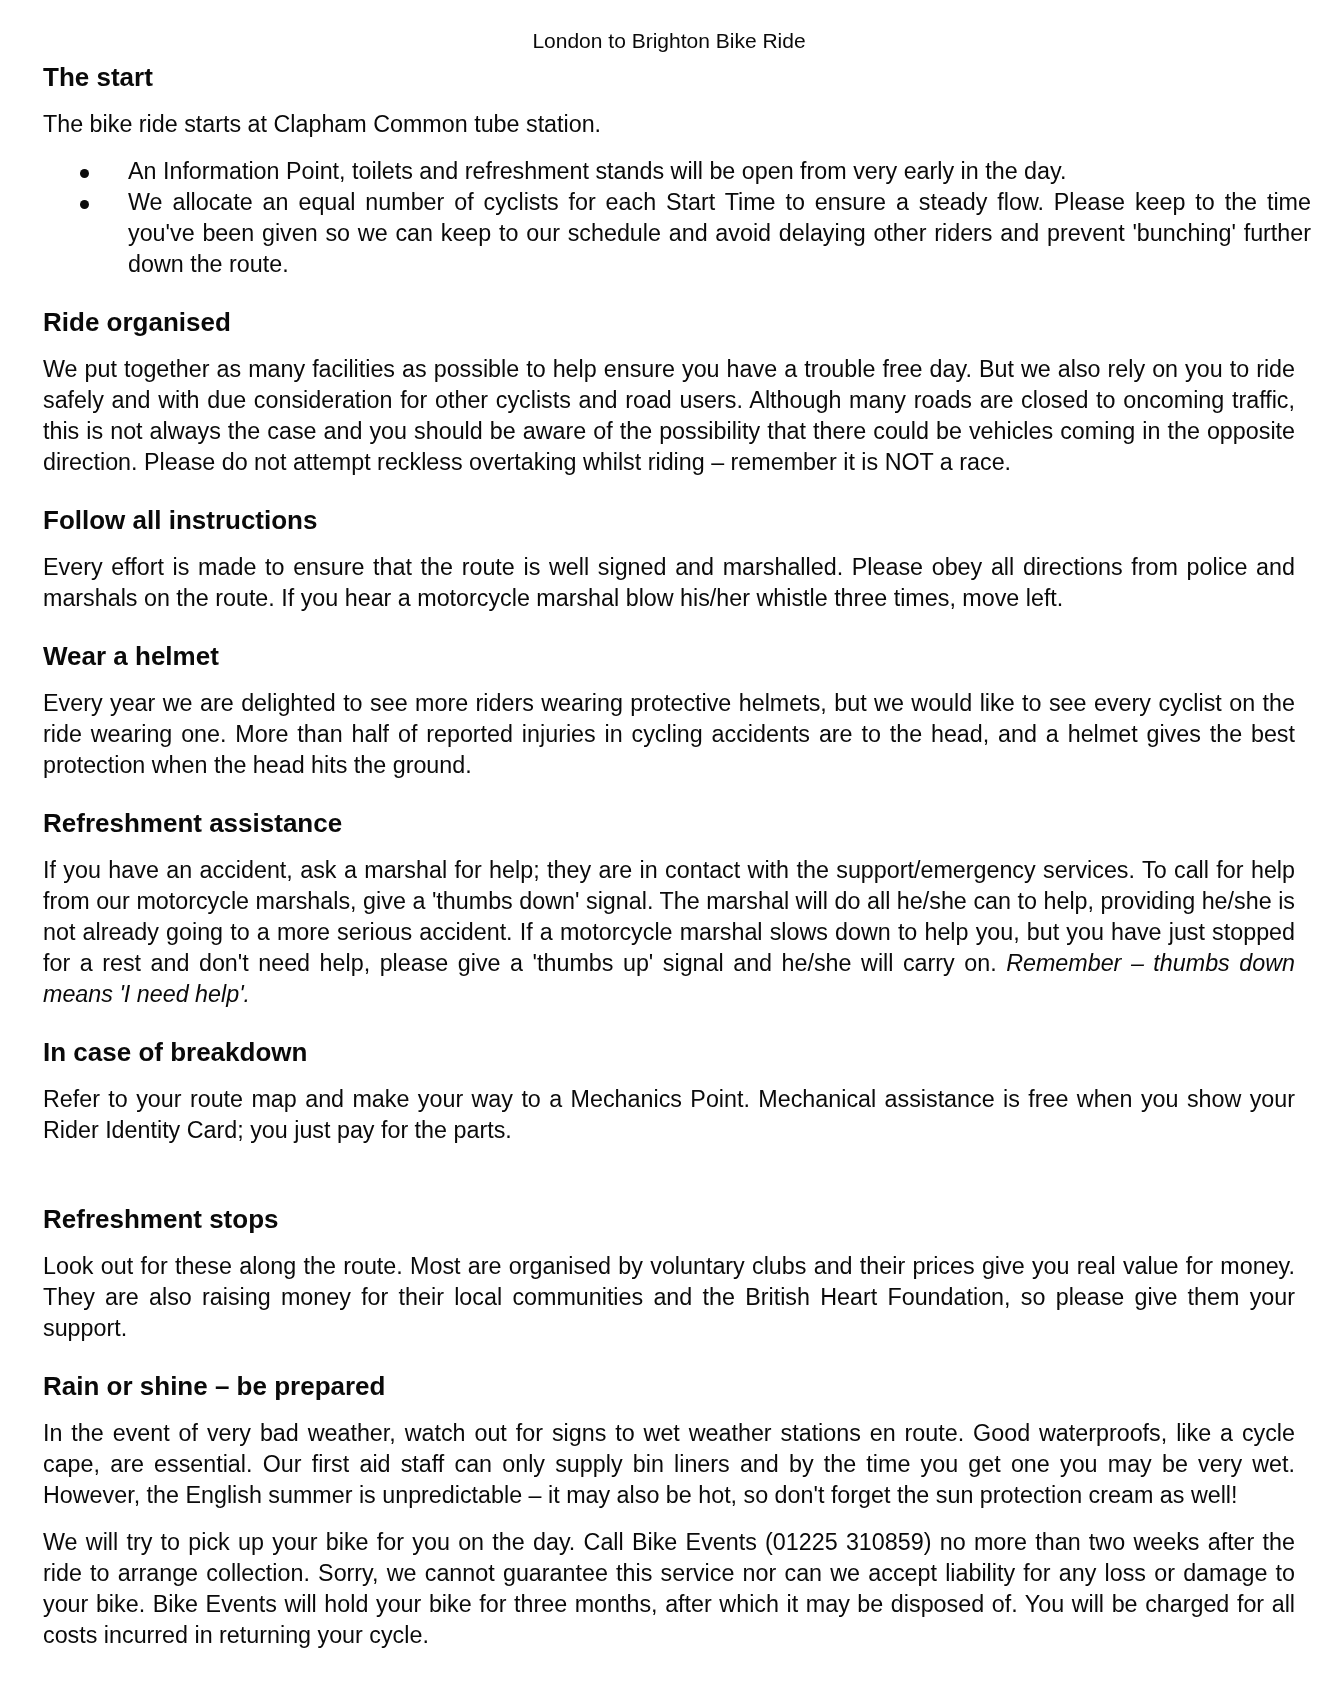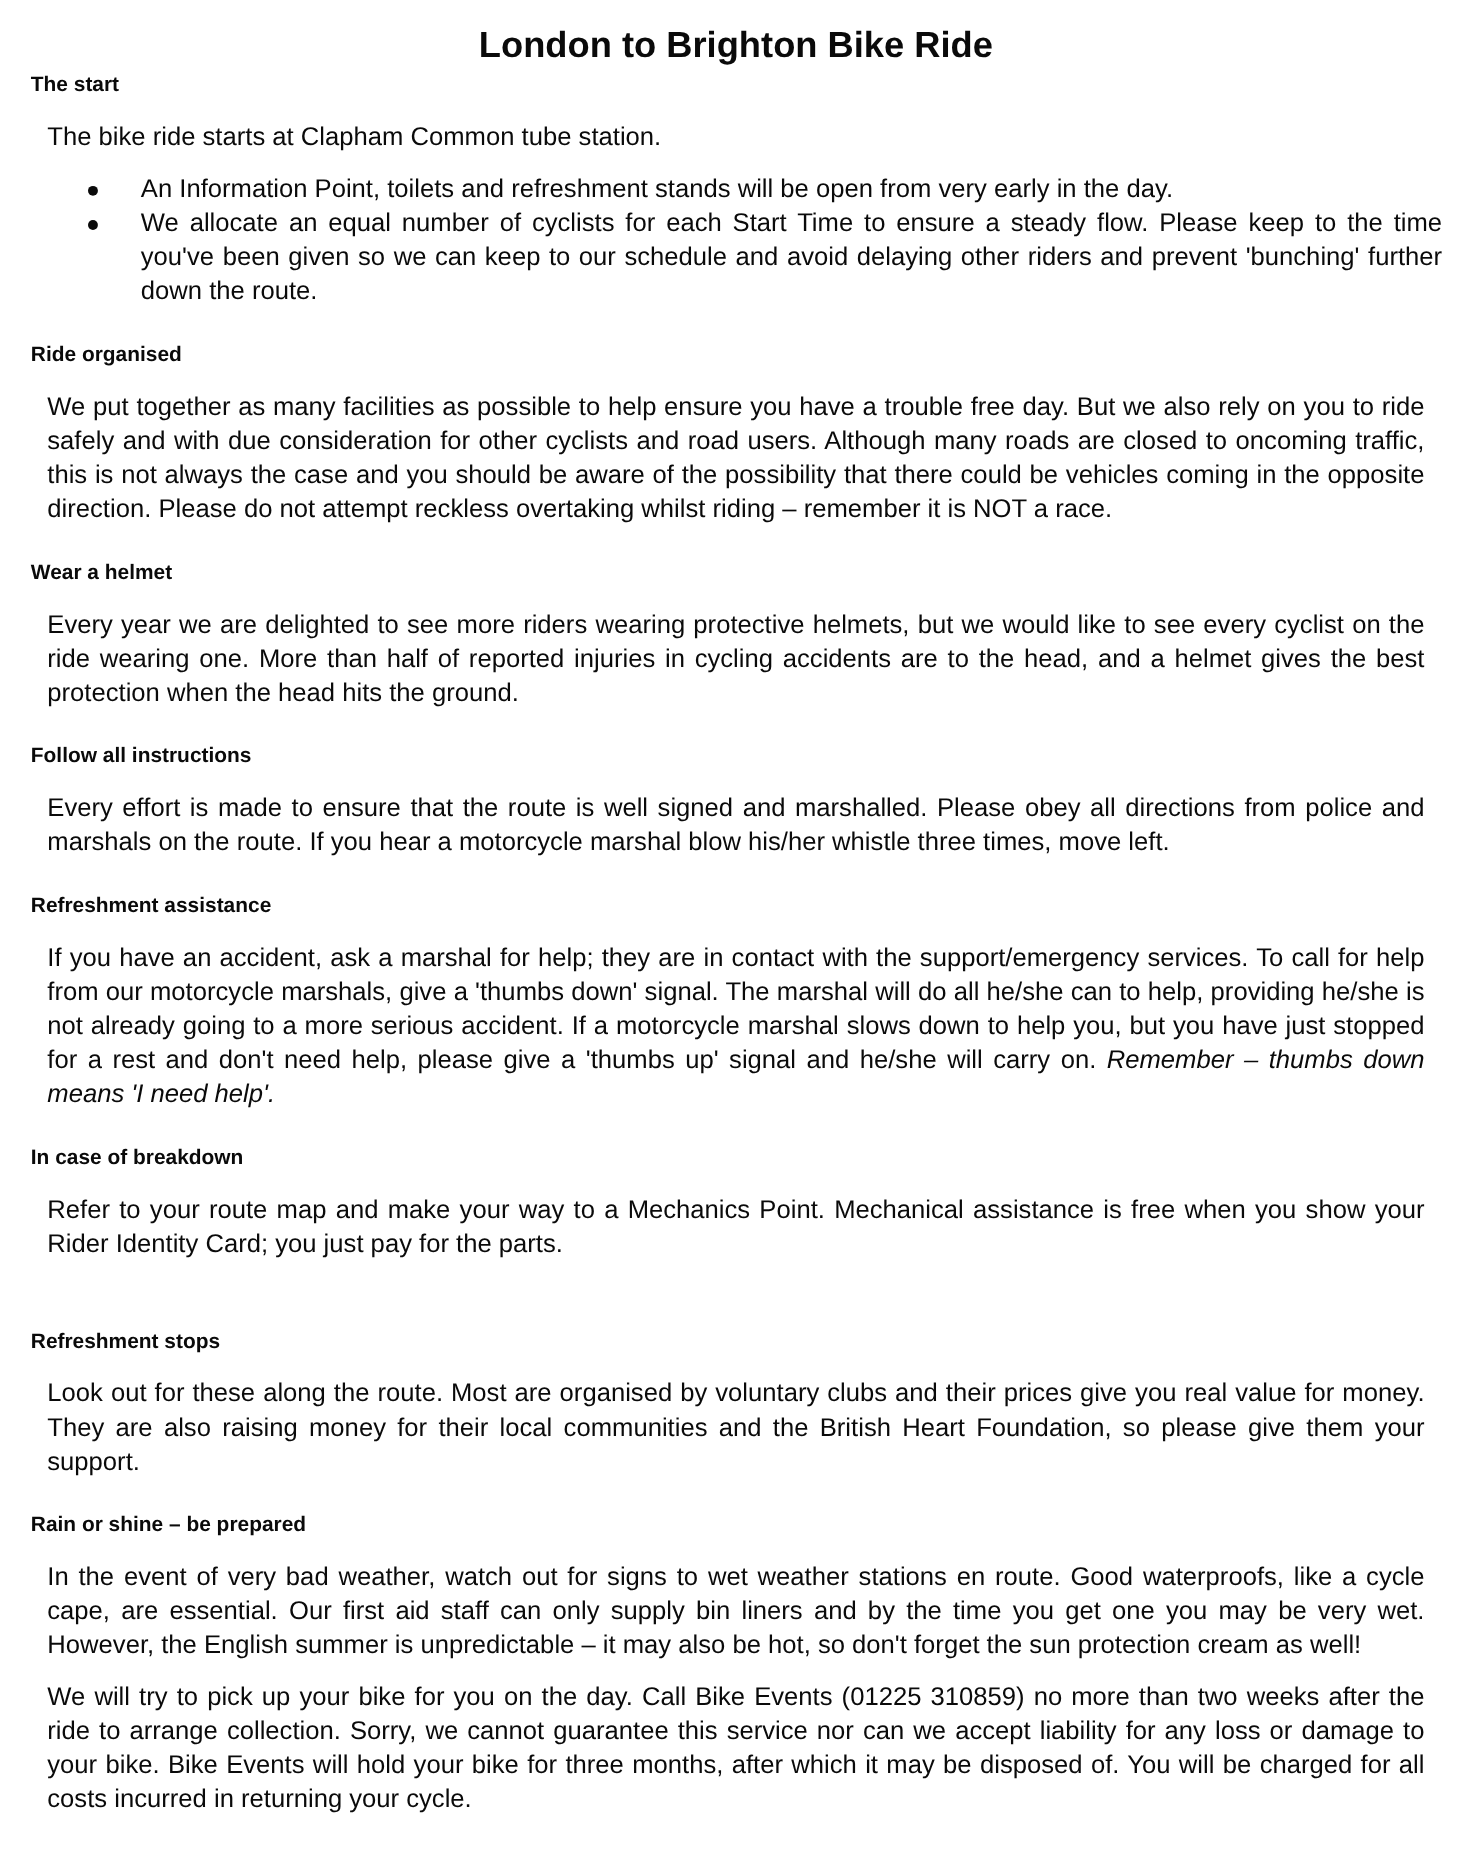--- a/index.html
+++ b/index.html
@@ -13,31 +13,31 @@
   }
   .page {
     box-sizing: border-box;
     width: 1338px;
     height: 1694px;
     padding: 22px 27px 0 27px;
     font-size: 23.3px;
     line-height: 31px;
   }
   h1 {
-    font-size: 33px;
+    font-size: 21px;
     line-height: 37px;
-    font-weight: bold;
+    font-weight: normal;
     text-align: center;
     margin: 0 0 2px 0;
   }
   h2 {
-    font-size: 19px;
+    font-size: 26px;
     line-height: 31px;
     font-weight: bold;
-    margin: 27px 0 0 1px;
+    margin: 27px 0 0 16px;
   }
   section.first h2 { margin-top: 3px; }
   section.extra-gap h2 { margin-top: 58px; }
   p {
     margin: 16px;
     text-align: justify;
   }
   ul.bullets {
     margin: 0;
     padding: 0 0 0 101px;
@@ -73,27 +73,27 @@
       <li><span class="dot"></span><span>We allocate an equal number of cyclists for each Start Time to ensure a steady flow. Please keep to the time you've been given so we can keep to our schedule and avoid delaying other riders and prevent 'bunching' further down the route.</span></li>
     </ul>
   </section>
 
   <section>
     <h2>Ride organised</h2>
     <p>We put together as many facilities as possible to help ensure you have a trouble free day. But we also rely on you to ride safely and with due consideration for other cyclists and road users. Although many roads are closed to oncoming traffic, this is not always the case and you should be aware of the possibility that there could be vehicles coming in the opposite direction. Please do not attempt reckless overtaking whilst riding – remember it is NOT a race.</p>
   </section>
 
   <section>
-    <h2>Wear a helmet</h2>
-    <p>Every year we are delighted to see more riders wearing protective helmets, but we would like to see every cyclist on the ride wearing one. More than half of reported injuries in cycling accidents are to the head, and a helmet gives the best protection when the head hits the ground.</p>
+    <h2>Follow all instructions</h2>
+    <p>Every effort is made to ensure that the route is well signed and marshalled. Please obey all directions from police and marshals on the route. If you hear a motorcycle marshal blow his/her whistle three times, move left.</p>
   </section>
 
   <section>
-    <h2>Follow all instructions</h2>
-    <p>Every effort is made to ensure that the route is well signed and marshalled. Please obey all directions from police and marshals on the route. If you hear a motorcycle marshal blow his/her whistle three times, move left.</p>
+    <h2>Wear a helmet</h2>
+    <p>Every year we are delighted to see more riders wearing protective helmets, but we would like to see every cyclist on the ride wearing one. More than half of reported injuries in cycling accidents are to the head, and a helmet gives the best protection when the head hits the ground.</p>
   </section>
 
   <section>
     <h2>Refreshment assistance</h2>
     <p><span>If you have an accident, ask a marshal for help; they are in contact with the support/emergency services. To call for help from our motorcycle marshals, give a 'thumbs down' signal. The marshal will do all he/she can to help, providing he/she is not already going to a more serious accident. If a motorcycle marshal slows down to help you, but you have just stopped for a rest and don't need help, please give a 'thumbs up' signal and he/she will carry on. </span><span class="italic">Remember – thumbs down means 'I need help'.</span></p>
   </section>
 
   <section>
     <h2>In case of breakdown</h2>
     <p>Refer to your route map and make your way to a Mechanics Point. Mechanical assistance is free when you show your Rider Identity Card; you just pay for the parts.</p>

